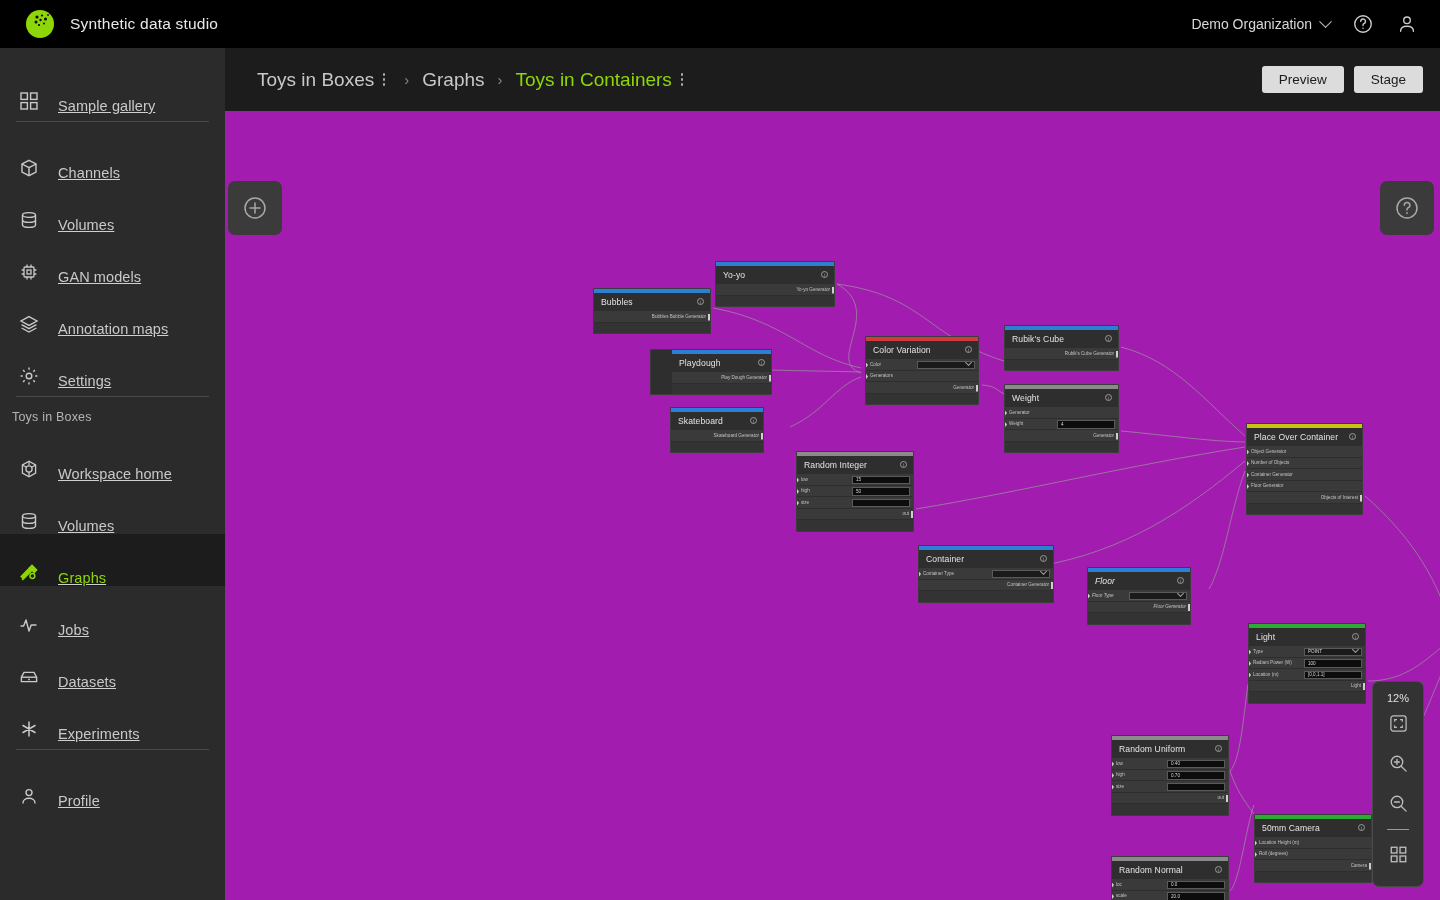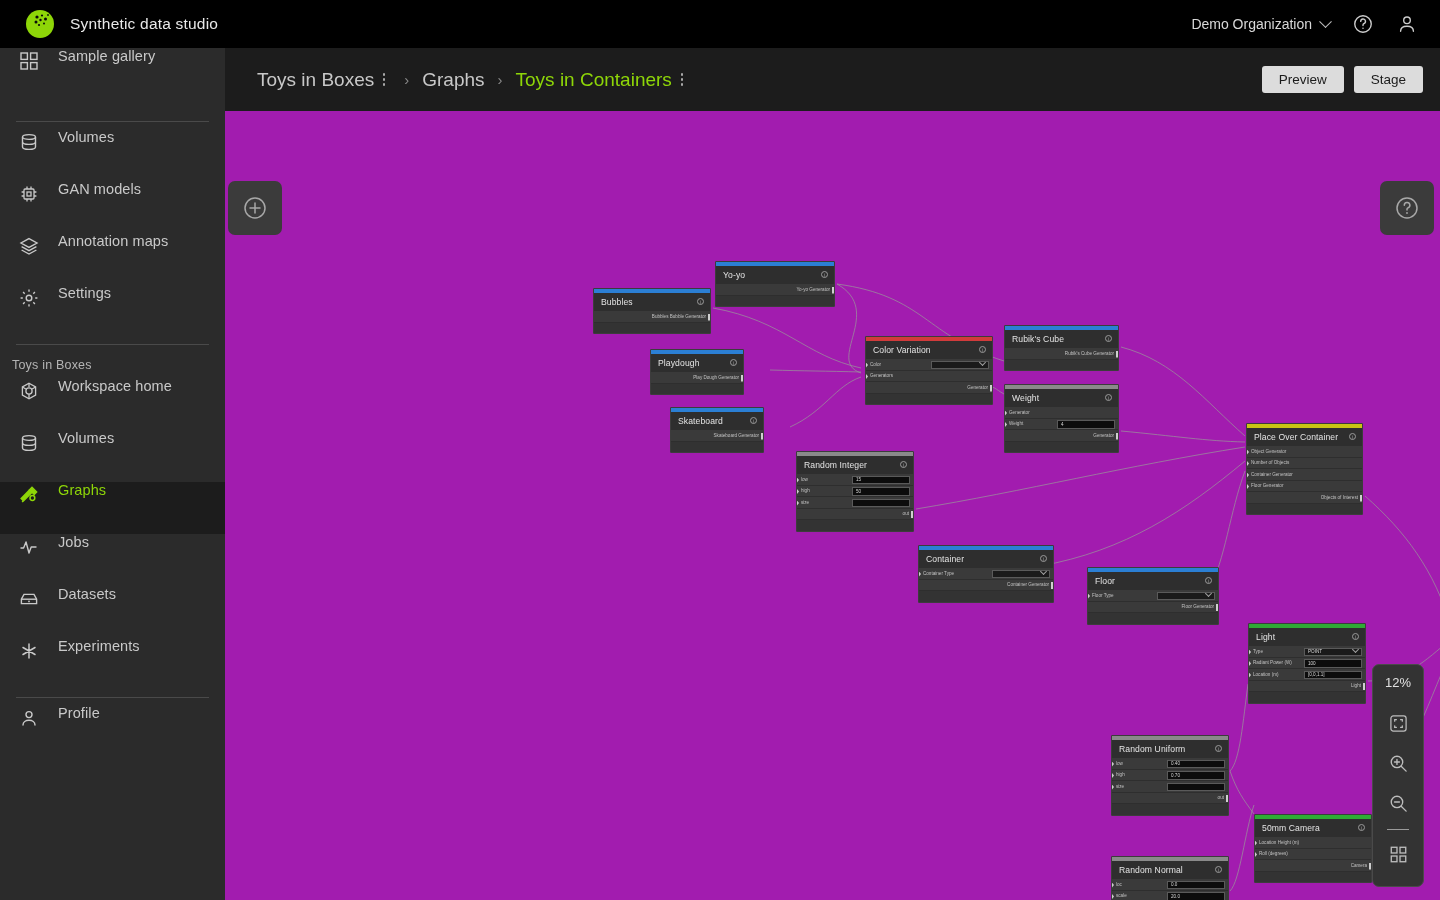--- a/index.html
+++ b/index.html
@@ -35,22 +35,22 @@
     border-bottom: 1.4px solid #bdbdbd; transform: rotate(45deg) translate(-2px,-2px);
   }
   .ico-btn { cursor: pointer; display: flex; align-items: center; justify-content: center; }
 
   
   #sidebar {
     position: absolute; top: 48px; left: 0; width: 225px; height: 852px;
     background: #2b2b2b; z-index: 30; overflow: hidden;
   }
   .nav-item {
-    height: 52px; display: flex; align-items: flex-start; padding-left: 16px;
-    cursor: pointer; gap: 16px;
+    height: 52px; display: flex; align-items: flex-end; padding-left: 16px;
+    cursor: pointer; gap: 16px; text-decoration: underline;
   }
   .nav-item .lbl { font-size: 14.5px; color: #c9c9c9; letter-spacing: .1px; }
   .nav-item.active { background: #1c1c1c; }
   .nav-item.active .lbl { color: #8ed608; }
   .nav-ico { width: 26px; height: 26px; display: flex; align-items: center; justify-content: center; flex: 0 0 26px; }
   .nav-sep { height: 1px; background: #4a4a4a; margin: 7px 16px 7px 16px; }
   .nav-group-title {
     font-size: 12.5px; color: #b4b4b4; padding: 6px 0 6px 12px; letter-spacing: .2px;
   }
   #gallery-row { height: 66px; }
@@ -133,21 +133,21 @@
   .port.in { left: -4px; clip-path: polygon(0 0, 55% 0, 100% 50%, 55% 100%, 0 100%); }
   .port.out-p { right: -4px; clip-path: polygon(0 0, 55% 0, 100% 50%, 55% 100%, 0 100%); }
 
   
   #zoompanel {
     position: absolute; right: 16px; bottom: 13px; width: 52px;
     background: #333; border: 1px solid #4a4a4a; border-radius: 7px;
     display: flex; flex-direction: column; align-items: center; padding: 10px 0 12px;
     z-index: 20;
   }
-  #zoom-val { font-size: 13px; color: #e0e0e0; margin-bottom: 14px; }
+  #zoom-val { font-size: 11px; color: #e0e0e0; }
   .zbtn { width: 40px; height: 40px; display: flex; align-items: center; justify-content: center; cursor: pointer; }
   .zdiv { width: 22px; height: 1.4px; background: #9a9a9a; margin: 5px 0 4px; }
 </style>
 </head>
 <body>
 
 <div id="topbar">
   <div id="brand">
     <div class="logo-wrap">
       <svg width="32" height="32" viewBox="0 0 32 32">
@@ -192,20 +192,29 @@
         <rect x="2" y="2" width="6.4" height="6.4"></rect>
           <rect x="11.6" y="2" width="6.4" height="6.4"></rect>
         <rect x="2" y="11.6" width="6.4" height="6.4"></rect>
           <rect x="11.6" y="11.6" width="6.4" height="6.4"></rect>
       </svg>
     </span>
     <span class="lbl">Sample gallery</span>
   </div>
   <div class="nav-sep"></div>
 
+  <div class="nav-item">
+    <span class="nav-ico">
+      <svg width="20" height="20" viewBox="0 0 20 20" fill="none" stroke="#c9c9c9" stroke-width="1.4">
+        <path d="M10 2.4 17 6v8l-7 3.6L3 14V6z"></path>
+          <path d="M3 6l7 3.6L17 6M10 9.6v8"></path>
+      </svg>
+      </span>
+    <span class="lbl">Channels</span>
+  </div>
   <div class="nav-item">
     <span class="nav-ico">
       <svg width="20" height="20" viewBox="0 0 20 20" fill="none" stroke="#c9c9c9" stroke-width="1.4">
         <ellipse cx="10" cy="5" rx="6.5" ry="2.4"></ellipse>
           <path d="M3.5 5v10c0 1.3 2.9 2.4 6.5 2.4s6.5-1.1 6.5-2.4V5"></path>
         <path d="M3.5 10c0 1.3 2.9 2.4 6.5 2.4s6.5-1.1 6.5-2.4"></path>
       </svg>
       </span>
     <span class="lbl">Volumes</span>
   </div>
@@ -388,21 +397,21 @@
           <div class="ttl">
             <span class="t">Bubbles</span>
             <span class="info">i</span>
           </div>
           <div class="row out">
             <span class="nm">Bubbles Bubble Generator</span>
             <span class="port out-p"></span>
           </div>
           <div class="row blank"></div>
         </div>
-        <div class="node" style="left: 425px; top: 238px; width: 94px;">
+        <div class="node" style="left: 425px; top: 238px; width: 122px; padding-left: 21px;">
           <div class="accent" style="background:#2b7fd4"></div>
           <div class="ttl">
             <span class="t">Playdough</span>
             <span class="info">i</span>
           </div>
           <div class="row out">
             <span class="nm">Play Dough Generator</span>
             <span class="port out-p"></span>
           </div>
           <div class="row blank"></div>
@@ -424,21 +433,21 @@
           <div class="ttl">
             <span class="t">Rubik's Cube</span>
             <span class="info">i</span>
           </div>
           <div class="row out">
             <span class="nm">Rubik's Cube Generator</span>
             <span class="port out-p"></span>
           </div>
           <div class="row blank"></div>
         </div>
-        <div class="node" style="left: 640px; top: 225px; width: 128px;">
+        <div class="node" style="left: 640px; top: 225px; width: 114px;">
           <div class="accent" style="background:#d13b3b"></div>
           <div class="ttl">
             <span class="t">Color Variation</span>
             <span class="info">i</span>
           </div>
           <div class="row">
             <span class="port in"></span>
             <span class="nm">Color</span>
             <span class="fld sel">
               <span><random></random></span>
@@ -524,21 +533,21 @@
               <span><random></random></span>
               <span class="cv"></span>
             </span>
           </div>
           <div class="row out">
             <span class="nm">Container Generator</span>
             <span class="port out-p"></span>
           </div>
           <div class="row blank"></div>
         </div>
-        <div class="node" style="left: 862px; top: 456px; width: 132px;">
+        <div class="node" style="left: 862px; top: 456px; width: 104px; font-style: italic;">
           <div class="accent" style="background:#2b7fd4"></div>
           <div class="ttl">
             <span class="t">Floor</span>
             <span class="info">i</span>
           </div>
           <div class="row">
             <span class="port in"></span>
             <span class="nm">Floor Type</span>
             <span class="fld sel">
               <span><random></random></span>

